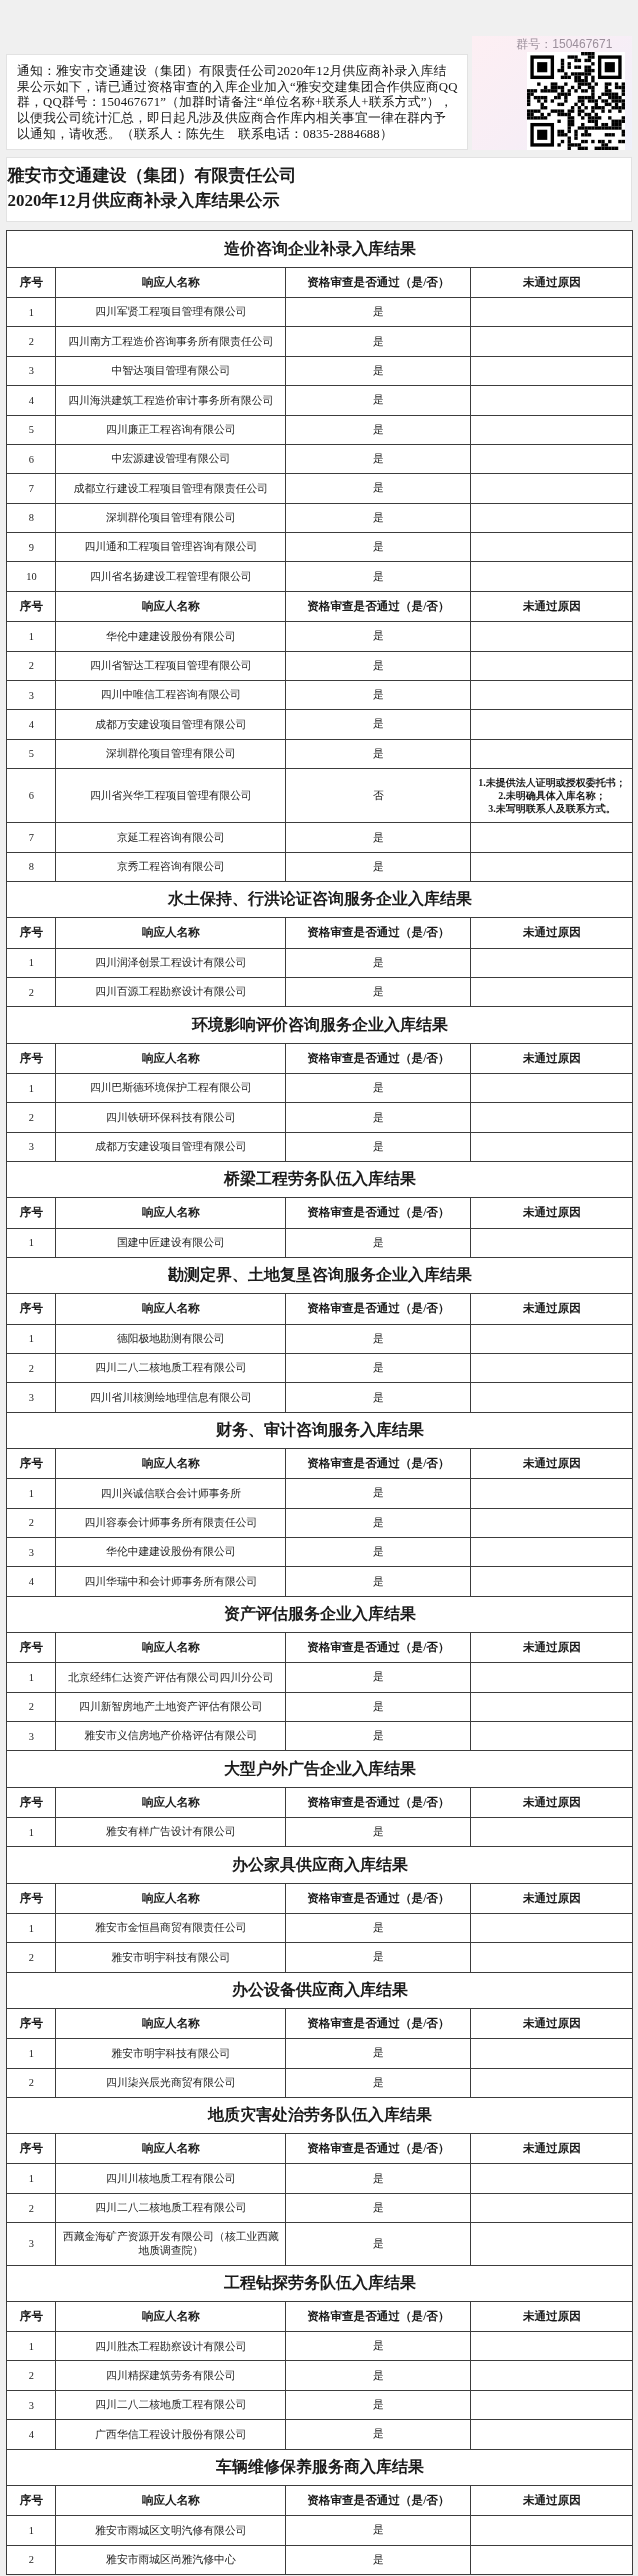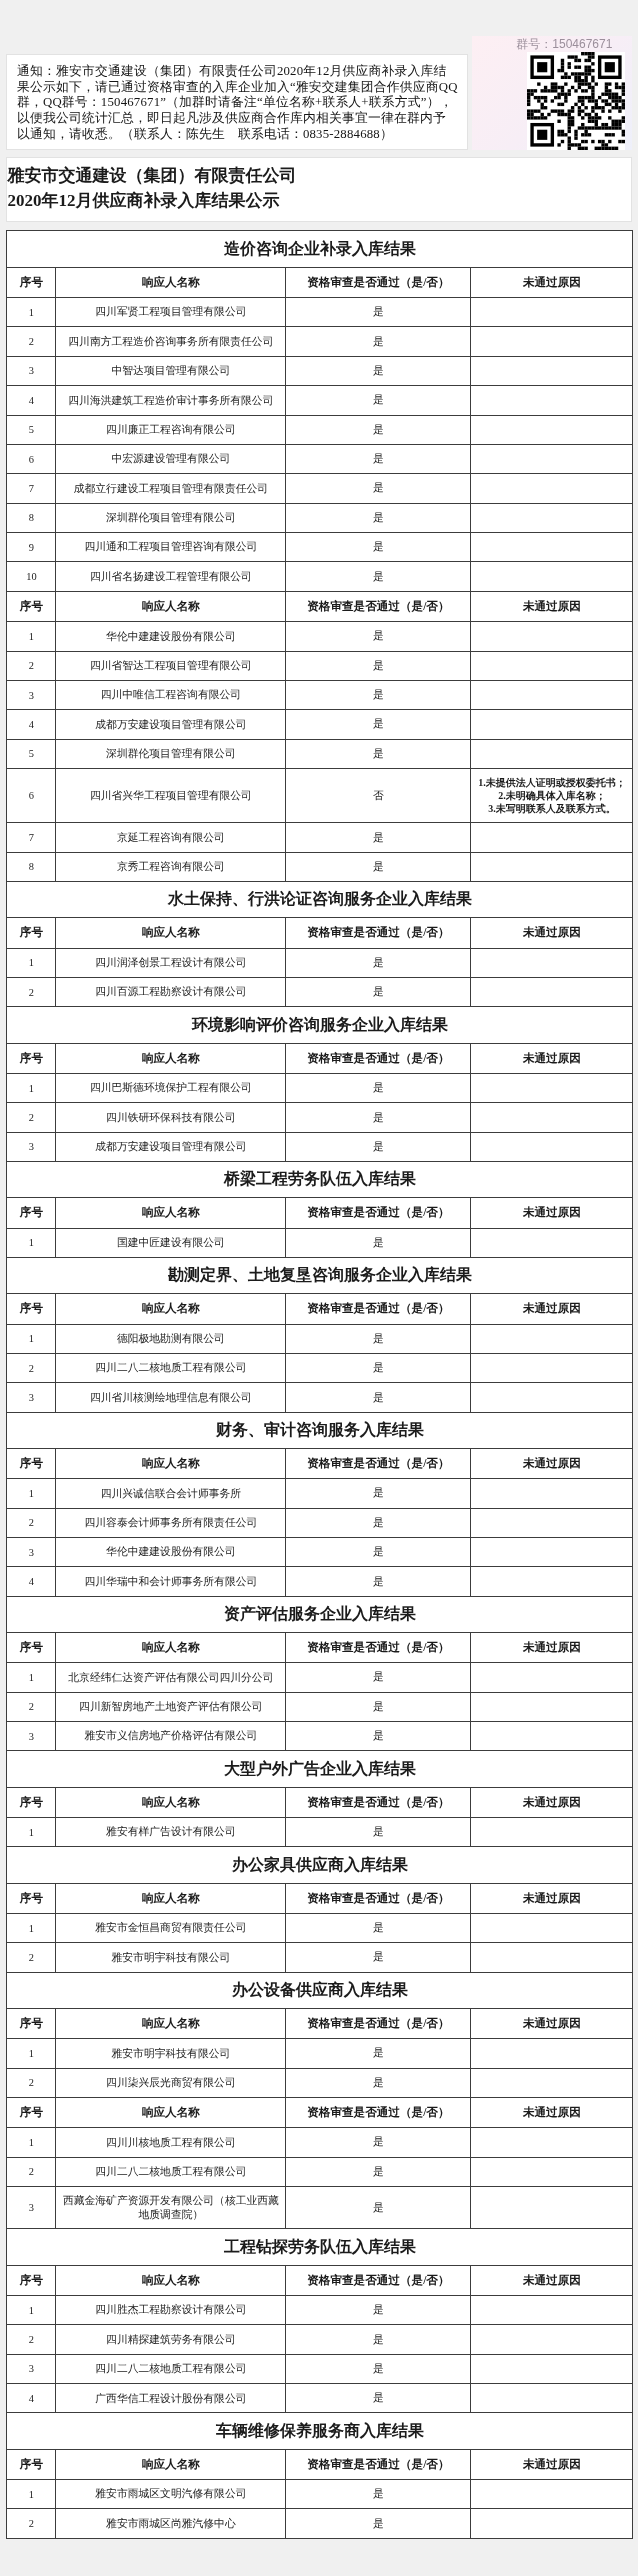--- a/index.html
+++ b/index.html
@@ -711,20 +711,23 @@
           <td class="c-pass">是</td>
           <td class="c-reason"></td>
         </tr>
         <tr>
           <td class="c-no">2</td>
           <td class="c-name">四川柒兴辰光商贸有限公司</td>
           <td class="c-pass">是</td>
           <td class="c-reason"></td>
         </tr>
         <tr>
+          <td colspan="4" class="section-title">地质灾害处治劳务队伍入库结果</td>
+        </tr>
+        <tr>
           <th class="col-h">序号</th>
           <th class="col-h">响应人名称</th>
           <th class="col-h">资格审查是否通过（是/否）</th>
           <th class="col-h">未通过原因</th>
         </tr>
         <tr>
           <td class="c-no">1</td>
           <td class="c-name">四川川核地质工程有限公司</td>
           <td class="c-pass">是</td>
           <td class="c-reason"></td>

